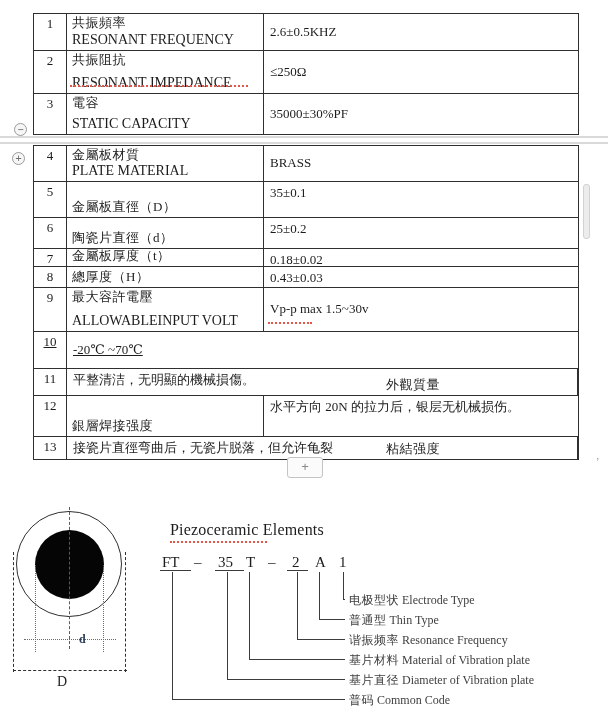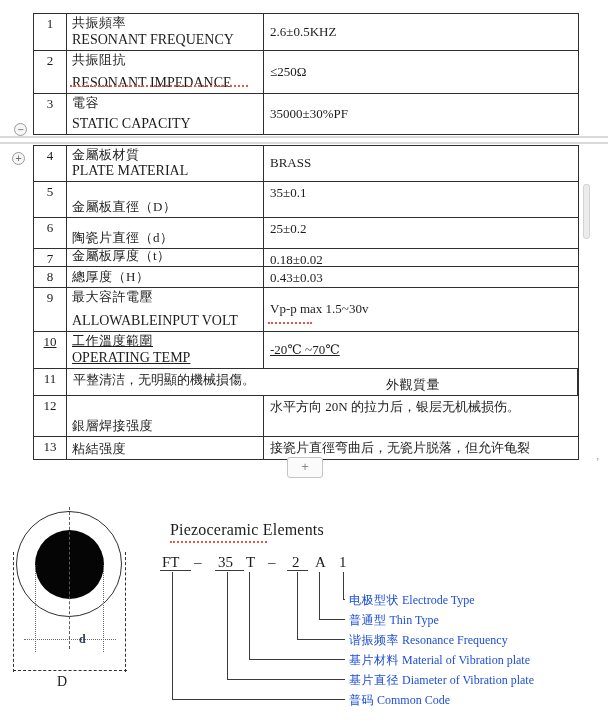--- a/index.html
+++ b/index.html
@@ -76,21 +76,21 @@
   .decoder-title{
     position:absolute; left:170px; top:521px; font-size:16px; letter-spacing:0.2px;
   }
   .tok{position:absolute; top:554px; font-size:15px;}
   .tok-underline{position:absolute; top:570px; height:0; border-top:1.5px solid #3c3c3c;}
   .lshape{
     position:absolute; box-sizing:border-box;
     border-left:1.5px solid #3c3c3c; border-bottom:1.5px solid #3c3c3c;
   }
   .dec-label{
-    position:absolute; left:349px; white-space:nowrap; font-size:12px; color:#1d4ed8;
+    position:absolute; left:349px; white-space:nowrap; font-size:12px; color:#404040;
   }
   .dec-label .cnp{font-size:12px; letter-spacing:0.5px;}
 </style>
 </head>
 <body>
 
 <div id="canvas">
 
   <div class="tbl" id="tbl-sec1" style="top:13px;">
       <div class="trow" style="height: 37px;">
@@ -182,24 +182,20 @@
         <div class="cell c-name">
           <div class="cn">最大容許電壓</div>
           <div class="en">ALLOWABLEINPUT VOLT</div>
         </div>
         <div class="cell c-val">
           <div>Vp-p max 1.5~30v</div>
         </div>
       </div>
       <div class="trow" style="height: 37px; text-decoration: underline;">
         <div class="cell c-num">10</div>
-        <div class="cell c-name">
-          <div class="cn">工作溫度範圍</div>
-          <div class="en">OPERATING TEMP</div>
-        </div>
         <div class="cell c-val">
           <div>-20℃ ~70℃</div>
         </div>
       </div>
       <div class="trow" style="height: 27px;">
         <div class="cell c-num">11</div>
         <div class="cell c-val single">
           <div>平整清洁，无明顯的機械損傷。</div>
         </div>
         <div class="cell c-name single">
@@ -210,25 +206,25 @@
         <div class="cell c-num">12</div>
         <div class="cell c-name single">
           <div class="cn">銀層焊接强度</div>
         </div>
         <div class="cell c-val single">
           <div>水平方向 20N 的拉力后，银层无机械损伤。</div>
         </div>
       </div>
       <div class="trow" style="height: 22px;">
         <div class="cell c-num">13</div>
+        <div class="cell c-val single">
+          <div>接瓷片直徑弯曲后，无瓷片脱落，但允许龟裂</div>
+        </div>
         <div class="cell c-name single">
           <div class="cn">粘結强度</div>
-        </div>
-        <div class="cell c-val single">
-          <div>接瓷片直徑弯曲后，无瓷片脱落，但允许龟裂</div>
         </div>
       </div>
     </div>
 
   <div class="plus-btn">+</div>
 
   <div class="sb-thumb"></div>
   <div class="tiny-mark">’</div>
 
   <div class="squiggle" style="left:70px;  top:85px;  width:178px;"></div>

